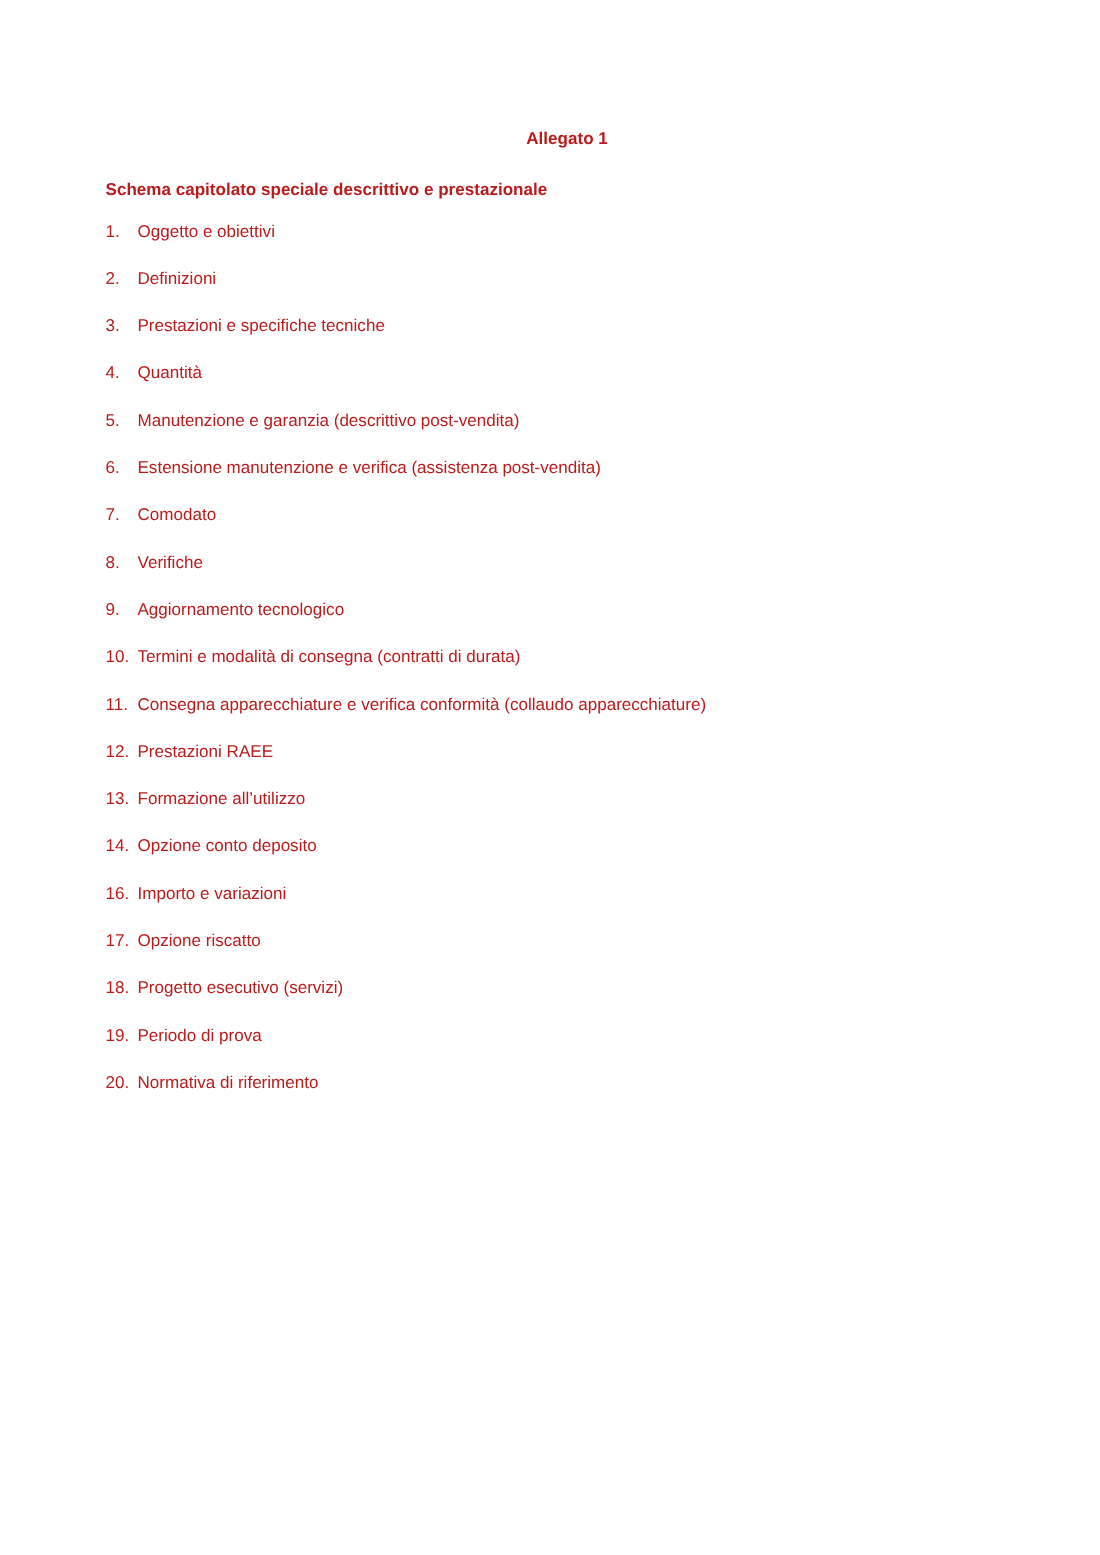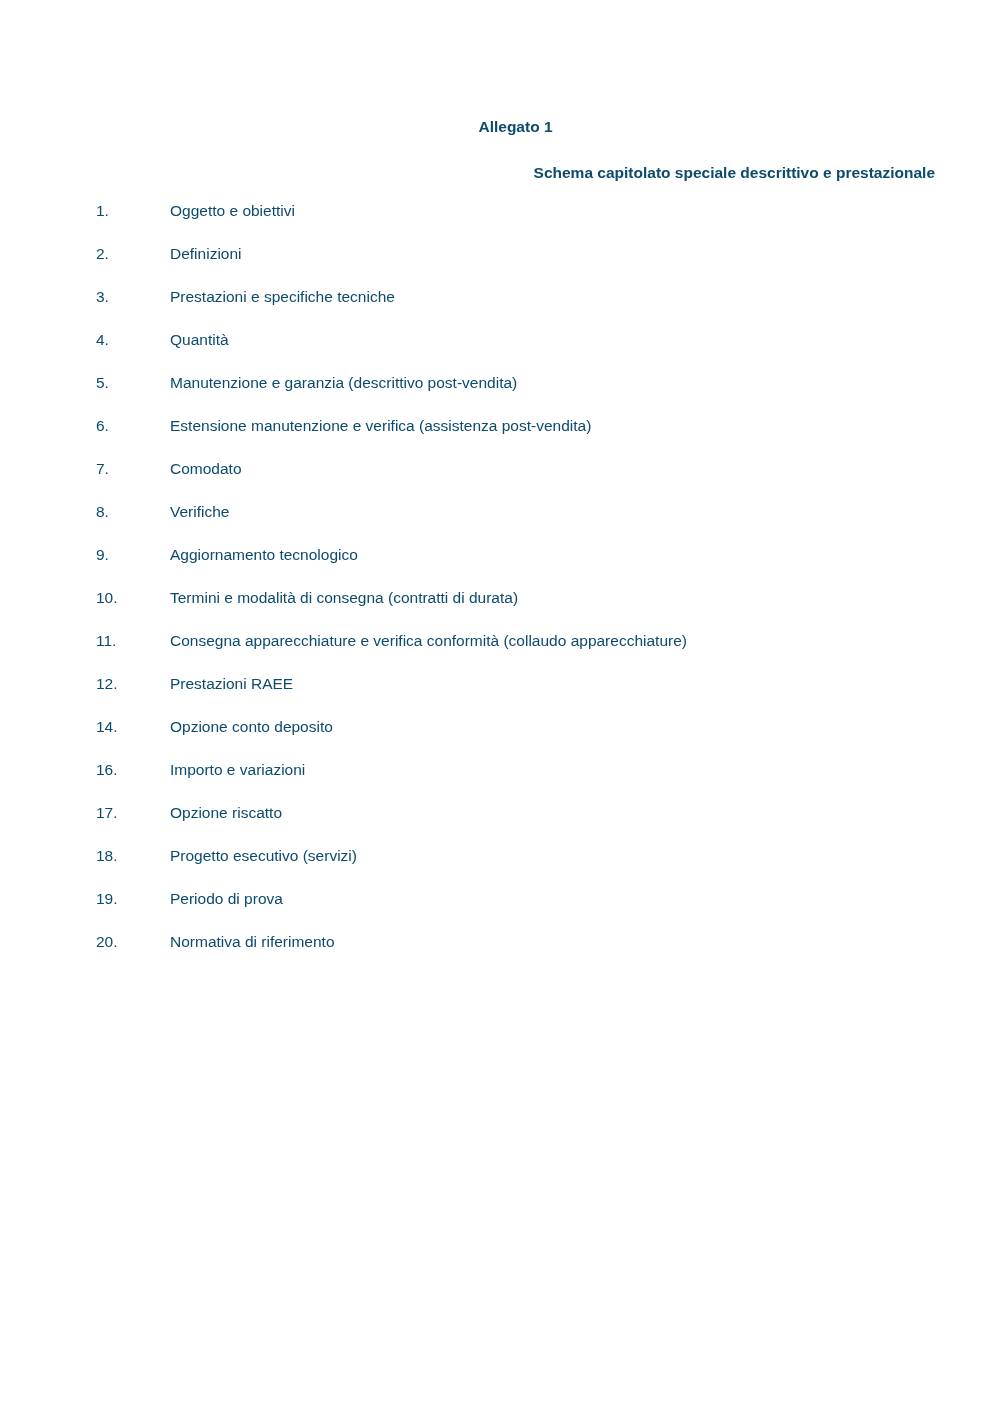--- a/index.html
+++ b/index.html
@@ -7,62 +7,61 @@
     margin: 0;
     padding: 0;
     background: #ffffff;
   }
   .page {
     position: relative;
     width: 1000px;
     height: 1414px;
     background: #ffffff;
     font-family: "Liberation Sans", sans-serif;
-    color: #0c4a6e;
+    color: #b91c1c;
     overflow: hidden;
     box-sizing: border-box;
   }
   .content {
     box-sizing: border-box;
     padding: 116px 65px 0 96px; 
   }
   .doc-title {
     margin: 0;
     font-size: 15.5px;
     line-height: 21px;
     font-weight: 700;
     text-align: center;
   }
   .doc-subtitle {
     margin: 25px 0 0 0;
     font-size: 15.5px;
     line-height: 21px;
     font-weight: 700;
-    text-align: right;
+    text-align: left;
   }
   ol.toc-list {
     list-style: none;
     margin: 17px 0 0 0;
     padding: 0;
     font-size: 15.5px;
     line-height: 21px;
     font-weight: 400;
   }
   ol.toc-list li {
     display: flex;
     align-items: baseline;
     margin: 0 0 22px 0;
   }
   ol.toc-list .num {
     flex: 0 0 29px;
     width: 29px;
   }
   ol.toc-list .txt {
     flex: 1 1 auto;
-    margin-left: 45px;
   }
 </style>
 </head>
 <body>
 
 <div class="page">
   <div class="content">
 
     <p class="doc-title">Allegato 1</p>
 
@@ -111,20 +110,24 @@
       </li>
       <li>
         <span class="num">11.</span>
         <span class="txt">Consegna apparecchiature e verifica conformità (collaudo apparecchiature)</span>
       </li>
       <li>
         <span class="num">12.</span>
         <span class="txt">Prestazioni RAEE</span>
       </li>
       <li>
+        <span class="num">13.</span>
+        <span class="txt">Formazione all’utilizzo</span>
+      </li>
+      <li>
         <span class="num">14.</span>
         <span class="txt">Opzione conto deposito</span>
       </li>
       <li>
         <span class="num">16.</span>
         <span class="txt">Importo e variazioni</span>
       </li>
       <li>
         <span class="num">17.</span>
         <span class="txt">Opzione riscatto</span>

